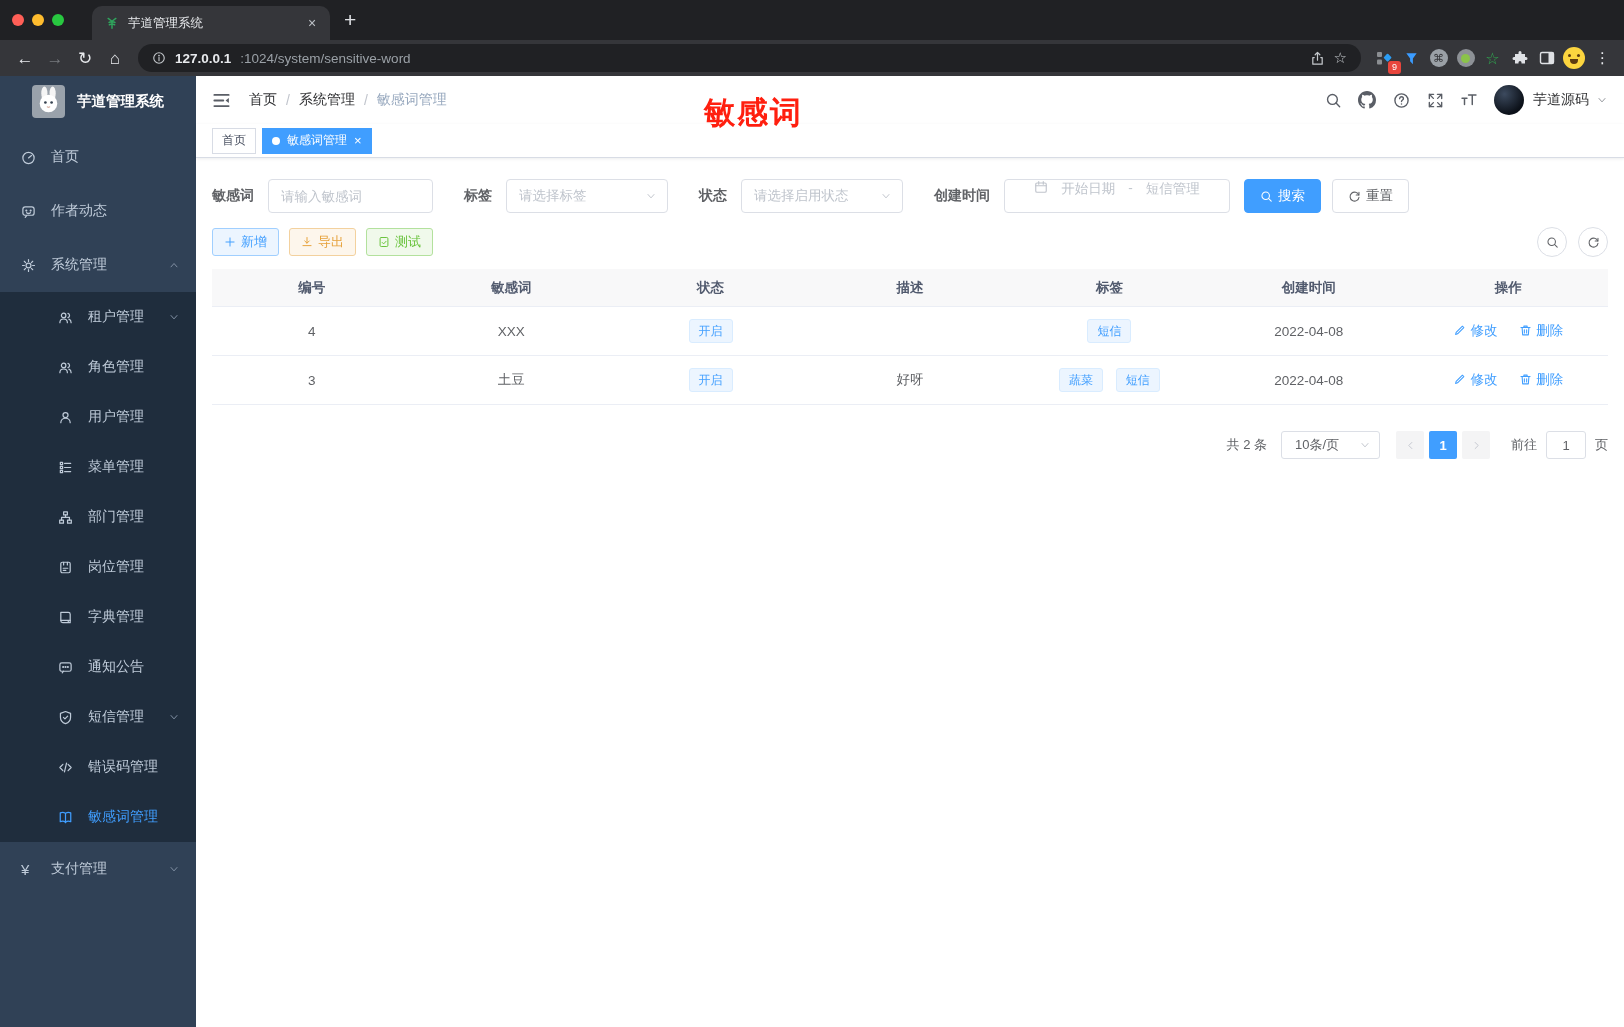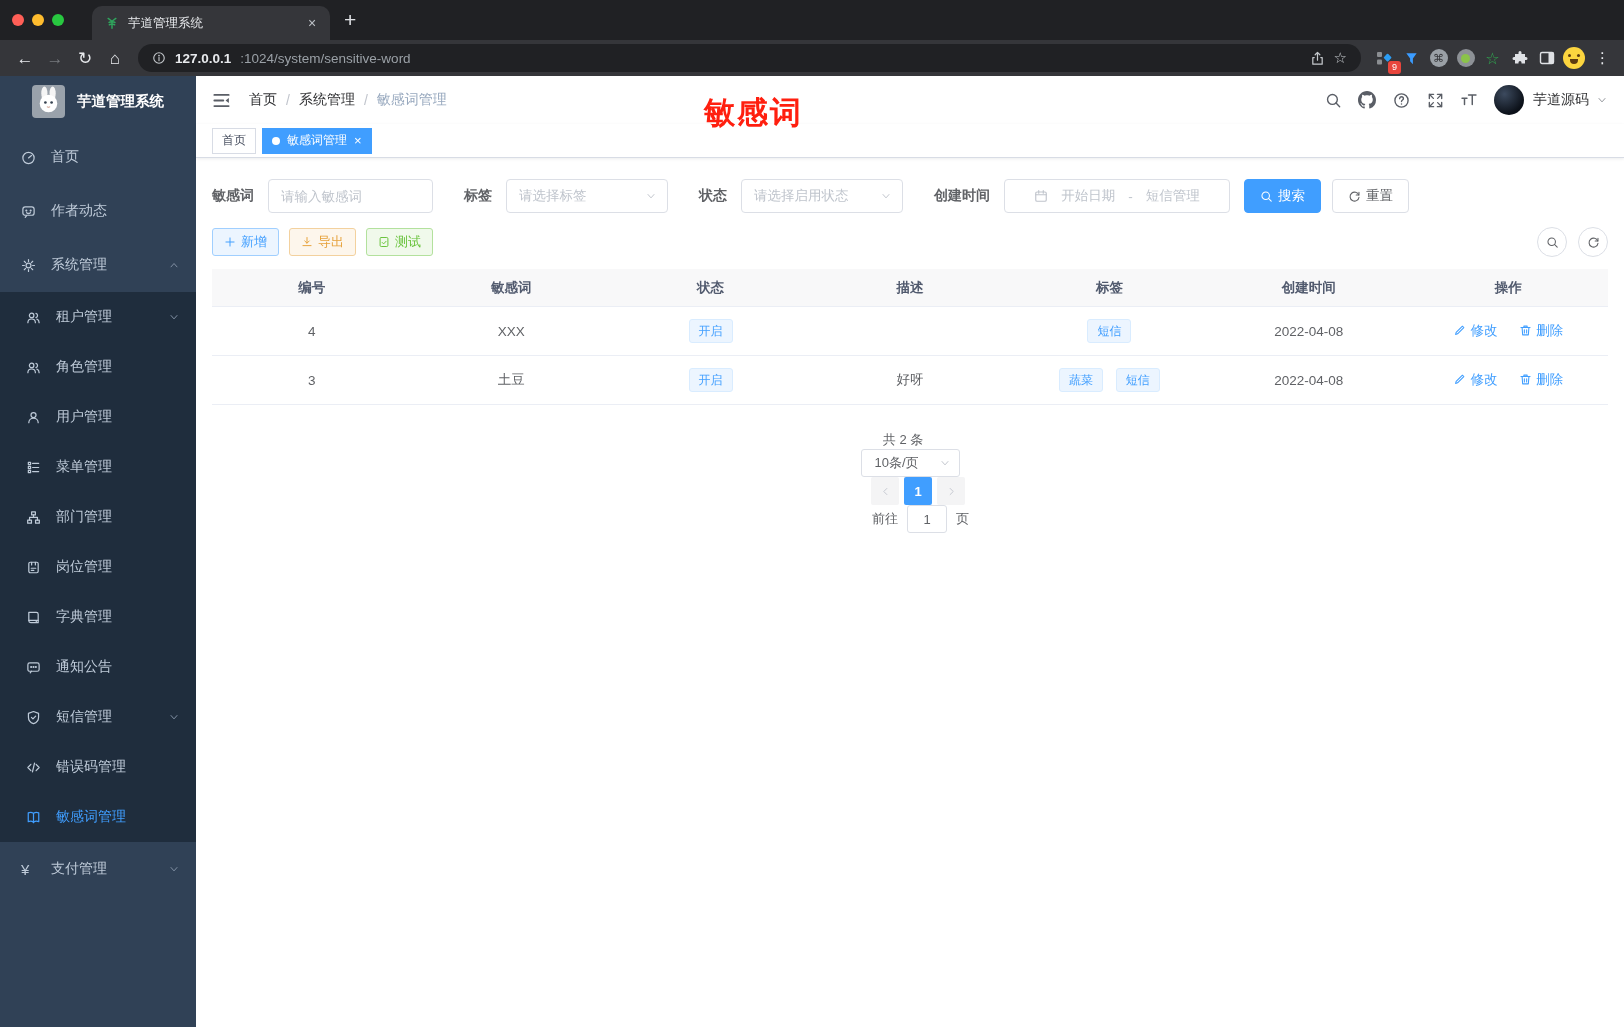--- a/index.html
+++ b/index.html
@@ -37,21 +37,21 @@
 
 
 .app{position:absolute;top:76px;left:0;right:0;bottom:0;display:flex;}
 .sidebar{width:196px;background:#304156;flex-shrink:0;color:#bfcbd9;overflow:hidden;}
 .logo-row{height:50px;display:flex;align-items:center;gap:12px;padding-left:32px;}
 .logo-img{width:33px;height:33px;border-radius:4px;overflow:hidden;flex-shrink:0;}
 .logo-title{color:#fff;font-size:14.5px;font-weight:700;white-space:nowrap;}
 .menu{padding-top:4px;font-size:14px;}
 .m-item{height:54px;display:flex;align-items:center;gap:15px;padding:0 16px 0 21px;cursor:pointer;}
 .submenu{background:#1f2d3d;}
-.submenu .m-item{height:50px;padding-left:26px;}
+.submenu .m-item{height:50px;padding-left:58px;}
 .m-item.active{color:#409eff;}
 .mi{width:15px;flex-shrink:0;display:flex;}
 .mi svg{width:15px;height:15px;}
 .ml{white-space:nowrap;}
 .m-chev{margin-left:auto;color:#8391a5;display:flex;}
 .m-chev svg{width:12px;height:12px;}
 .yen-ic{font-size:15px;width:15px;text-align:center;}
 
 
 .main{flex:1;display:flex;flex-direction:column;min-width:0;background:#fff;}
@@ -74,21 +74,21 @@
 .content{flex:1;padding:21px 16px 0;}
 .filters{display:flex;align-items:center;}
 .fgroup{display:flex;align-items:center;margin-right:31px;}
 .flabel{font-size:14px;color:#606266;font-weight:600;margin-right:14px;white-space:nowrap;}
 .fbox{height:34px;border:1px solid #dcdfe6;border-radius:4px;background:#fff;font-size:13.5px;color:#606266;}
 input.fbox{padding:0 12px;outline:none;width:165px;}
 input.fbox::placeholder{color:#bfc4cc;}
 .fselect{width:162px;display:flex;align-items:center;justify-content:space-between;padding:0 10px 0 12px;cursor:pointer;}
 .fph{color:#bfc4cc;}
 .fcaret{color:#c0c4cc;display:flex;}
-.frange{width:226px;display:flex;align-items:center;justify-content:center;gap:13px;color:#bfc4cc;cursor:pointer;}
+.frange{width:226px;display:flex;justify-content:center;gap:13px;color:#bfc4cc;cursor:pointer;}
 .cal-ic{color:#c0c4cc;display:flex;}
 .btn{height:34px;border-radius:4px;font-size:13.5px;display:inline-flex;align-items:center;gap:5px;padding:0 15px;border:1px solid transparent;cursor:pointer;white-space:nowrap;}
 .btn svg{width:13px;height:13px;}
 .btn-primary{background:#409eff;border-color:#409eff;color:#fff;margin-right:11px;margin-left:-17px;}
 .btn-default{background:#fff;border-color:#dcdfe6;color:#606266;}
 
 .actions-row{margin-top:14px;display:flex;align-items:center;}
 .btn-sm{height:28px;padding:0 11px;font-size:13px;border-radius:3px;gap:5px;margin-right:10px;}
 .btn-sm svg{width:12px;height:12px;}
 .plain-primary{background:#ecf5ff;border-color:#a0cfff;color:#409eff;}
@@ -101,21 +101,21 @@
 .table{margin-top:12px;font-size:13.5px;color:#606266;}
 .thead,.trow{display:grid;grid-template-columns:repeat(7,1fr);align-items:center;}
 .thead{height:38px;background:#f8f8f9;color:#515a6e;font-weight:700;border-bottom:1px solid #ebeef5;}
 .trow{height:49px;border-bottom:1px solid #ebeef5;background:#fff;}
 .tc{text-align:center;white-space:nowrap;overflow:hidden;}
 .tagb{display:inline-flex;align-items:center;height:24px;padding:0 9px;background:#ecf5ff;border:1px solid #d9ecff;border-radius:3px;color:#409eff;font-size:12px;}
 .tagb + .tagb{margin-left:9px;}
 .alink{color:#409eff;display:inline-flex;align-items:center;gap:4px;margin:0 9px;cursor:pointer;font-size:13.5px;}
 .alink svg{width:13px;height:13px;}
 
-.pagination{margin-top:26px;display:flex;align-items:center;justify-content:flex-end;font-size:13px;color:#606266;font-weight:600;flex-direction:column;}
+.pagination{margin-top:26px;display:flex;align-items:center;justify-content:flex-end;font-size:13px;color:#606266;font-weight:600;}
 .ptotal{margin-right:14px;font-weight:400;}
 .psel{width:99px;height:28px;border:1px solid #dcdfe6;border-radius:3px;display:flex;align-items:center;justify-content:space-between;padding:0 8px 0 13px;font-weight:400;cursor:pointer;background:#fff;}
 .pager{display:flex;align-items:center;gap:5px;margin-left:16px;}
 .pbtn{width:28px;height:28px;background:#f4f4f5;border-radius:2px;display:flex;align-items:center;justify-content:center;color:#c0c4cc;cursor:pointer;}
 .pbtn svg{width:11px;height:11px;}
 .pcur{width:28px;height:28px;background:#409eff;color:#fff;border-radius:2px;display:flex;align-items:center;justify-content:center;cursor:pointer;}
 .goto{display:flex;align-items:center;gap:9px;margin-left:21px;font-weight:400;}
 .ginput{width:40px;height:28px;border:1px solid #dcdfe6;border-radius:3px;text-align:center;font-size:13px;color:#606266;outline:none;}
 
 .annotation{position:absolute;left:704px;top:92px;font-size:31px;font-weight:700;color:#ff1f0f;z-index:50;letter-spacing:2px;}

